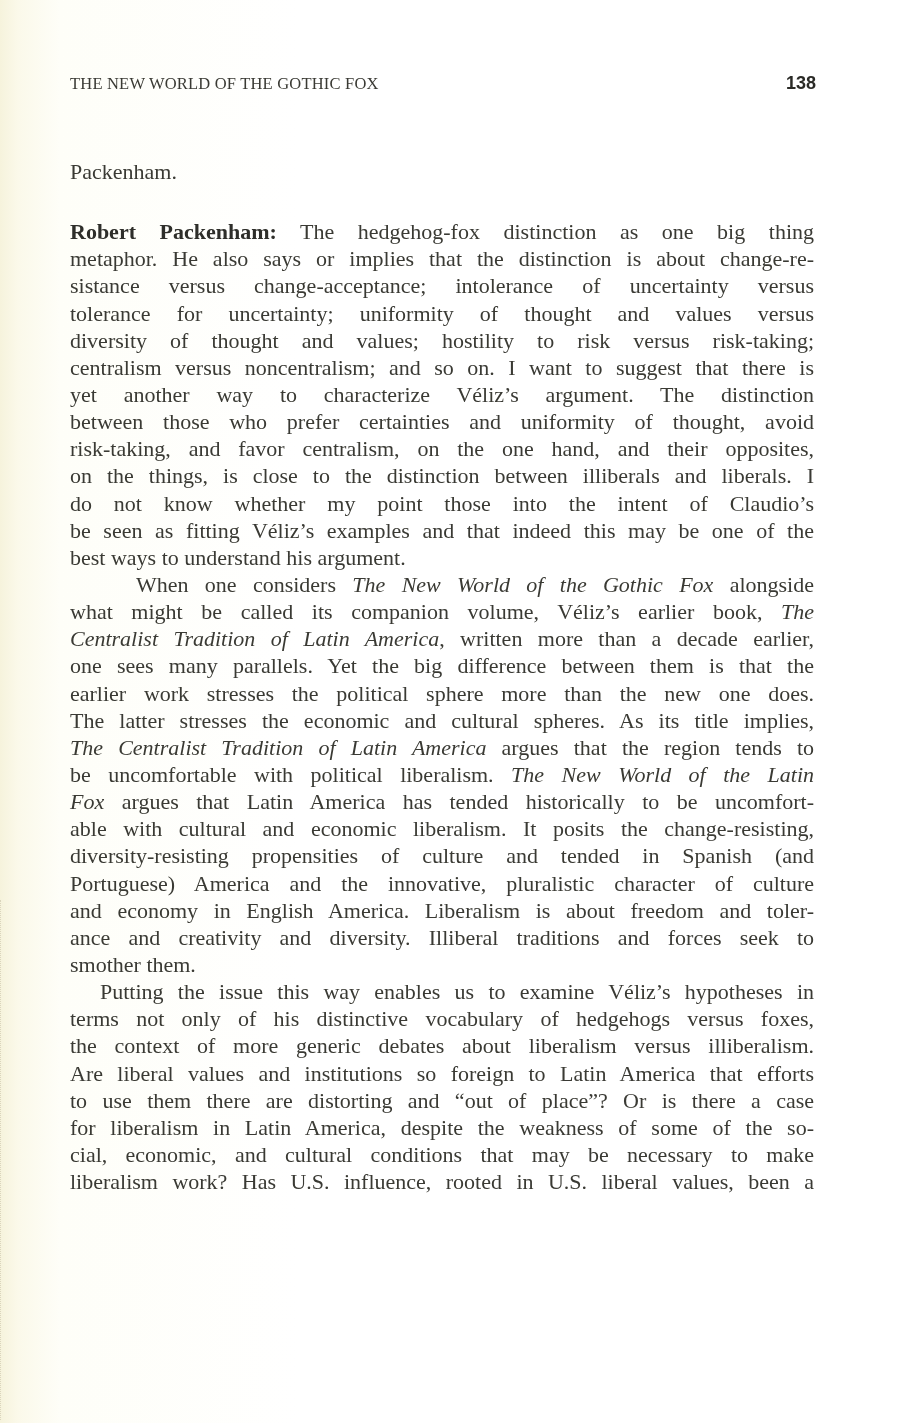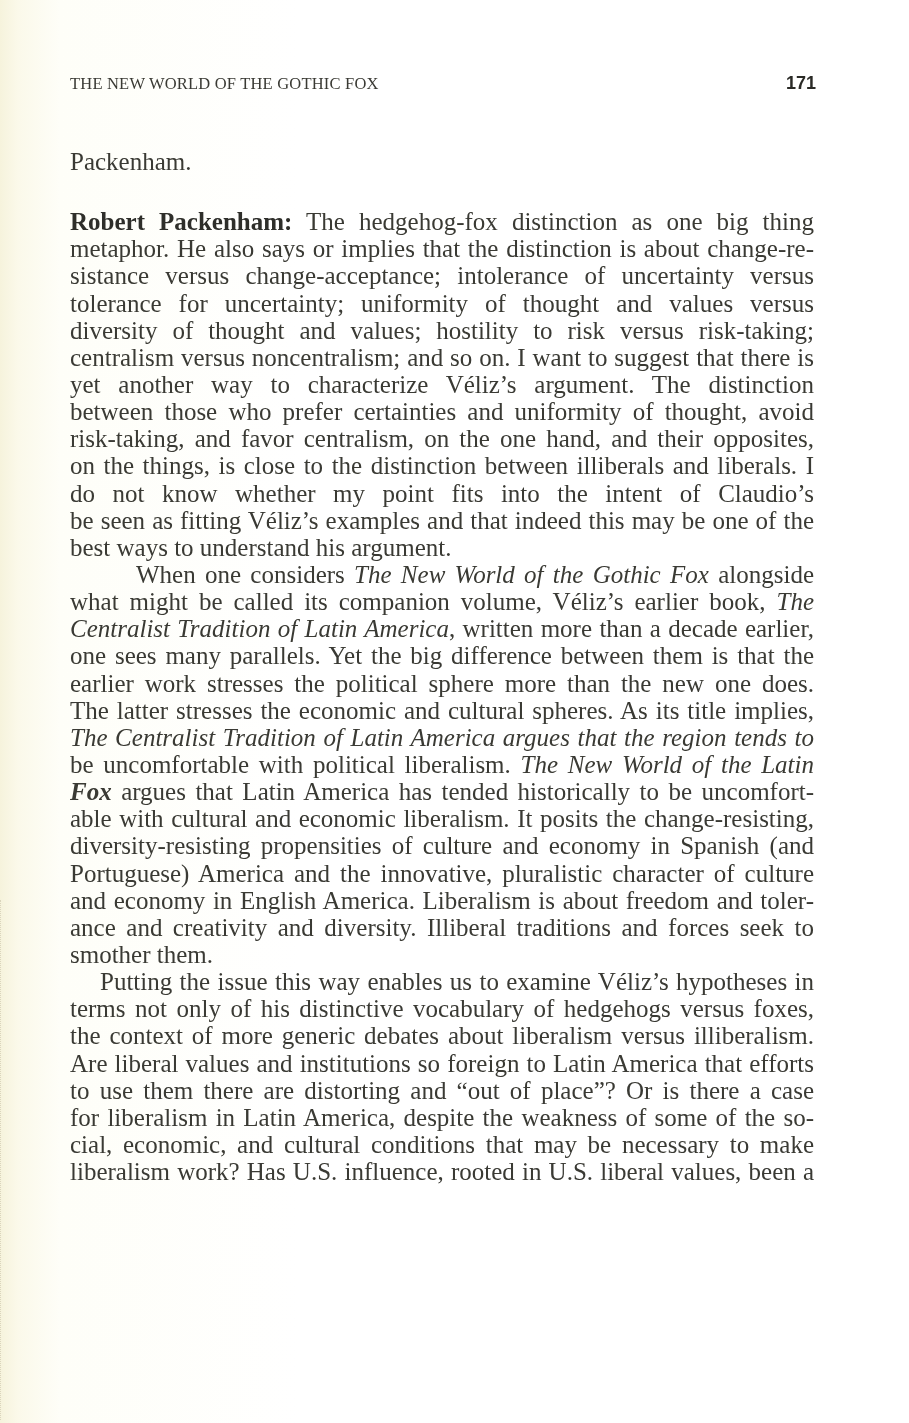--- a/index.html
+++ b/index.html
@@ -25,23 +25,23 @@
     .running-title {
       position: absolute; left: 0; top: 0;
       font-size: 16.5px; letter-spacing: 0.2px;
     }
     .folio {
       position: absolute; right: 0; top: -1px;
       font-family: "Liberation Sans", sans-serif;
       font-weight: bold; font-size: 18px; color: #2a2a26;
     }
     .text-block {
-      position: absolute; left: 70px; top: 148px; width: 744px;
+      position: absolute; left: 70px; top: 158px; width: 744px;
       font-family: "Liberation Serif", serif;
-      font-size: 25px;
+      font-size: 22px;
       color: #3a3a34;
     }
     .line {
       display: block; height: 27.15px; line-height: 27.15px;
       white-space: nowrap;
       text-align: justify; text-align-last: justify;
     }
     .line.last { text-align-last: left; }
     .line.indent { padding-left: 30px; }
     .gap { display: block; height: 33px; }
@@ -49,55 +49,55 @@
     .it { font-style: italic; }
   </style>
 </head>
 <body>
 
 <div class="page">
   <div class="gutter-marks"></div>
 
   <div class="running-head">
     <span class="running-title">THE NEW WORLD OF THE GOTHIC FOX</span>
-    <span class="folio">171</span>
+    <span class="folio">138</span>
   </div>
 
   <div class="text-block">
     <span class="line last">Packenham.</span>
     <span class="gap"></span>
 
     <div>
       <span class="line"><span class="speaker" style="white-space: pre;">Robert Packenham:</span><span style="white-space: pre;"> The hedgehog-fox distinction as one big thing</span></span>
       <span class="line">metaphor. He also says or implies that the distinction is about change-re-</span>
       <span class="line">sistance versus change-acceptance; intolerance of uncertainty versus</span>
       <span class="line">tolerance for uncertainty; uniformity of thought and values versus</span>
       <span class="line">diversity of thought and values; hostility to risk versus risk-taking;</span>
       <span class="line">centralism versus noncentralism; and so on. I want to suggest that there is</span>
       <span class="line">yet another way to characterize Véliz’s argument. The distinction</span>
       <span class="line">between those who prefer certainties and uniformity of thought, avoid</span>
       <span class="line">risk-taking, and favor centralism, on the one hand, and their opposites,</span>
       <span class="line">on the things, is close to the distinction between illiberals and liberals. I</span>
-      <span class="line">do not know whether my point fits into the intent of Claudio’s</span>
+      <span class="line">do not know whether my point those into the intent of Claudio’s</span>
       <span class="line">be seen as fitting Véliz’s examples and that indeed this may be one of the</span>
       <span class="line last">best ways to understand his argument.</span>
     </div>
 
     <div>
       <span class="line indent"><span style="white-space: pre; margin-left: 36px;">When one considers </span><span class="it" style="white-space: pre;">The New World of the Gothic Fox</span><span style="white-space: pre;"> alongside</span></span>
       <span class="line"><span style="white-space: pre;">what might be called its companion volume, Véliz’s earlier book, </span><span class="it" style="white-space: pre;">The</span></span>
       <span class="line"><span class="it" style="white-space: pre;">Centralist Tradition of Latin America</span><span style="white-space: pre;">, written more than a decade earlier,</span></span>
       <span class="line">one sees many parallels. Yet the big difference between them is that the</span>
       <span class="line">earlier work stresses the political sphere more than the new one does.</span>
       <span class="line">The latter stresses the economic and cultural spheres. As its title implies,</span>
-      <span class="line"><span class="it" style="white-space: pre;">The Centralist Tradition of Latin America</span><span style="white-space: pre; font-style: italic;"> argues that the region tends to</span></span>
+      <span class="line"><span class="it" style="white-space: pre;">The Centralist Tradition of Latin America</span><span style="white-space: pre;"> argues that the region tends to</span></span>
       <span class="line"><span style="white-space: pre;">be uncomfortable with political liberalism. </span><span class="it" style="white-space: pre;">The New World of the Latin</span></span>
-      <span class="line"><span class="it" style="white-space: pre; font-weight: bold;">Fox</span><span style="white-space: pre;"> argues that Latin America has tended historically to be uncomfort-</span></span>
+      <span class="line"><span class="it" style="white-space: pre;">Fox</span><span style="white-space: pre;"> argues that Latin America has tended historically to be uncomfort-</span></span>
       <span class="line">able with cultural and economic liberalism. It posits the change-resisting,</span>
-      <span class="line">diversity-resisting propensities of culture and economy in Spanish (and</span>
+      <span class="line">diversity-resisting propensities of culture and tended in Spanish (and</span>
       <span class="line">Portuguese) America and the innovative, pluralistic character of culture</span>
       <span class="line">and economy in English America. Liberalism is about freedom and toler-</span>
       <span class="line">ance and creativity and diversity. Illiberal traditions and forces seek to</span>
       <span class="line last">smother them.</span>
     </div>
 
     <div>
       <span class="line indent">Putting the issue this way enables us to examine Véliz’s hypotheses in</span>
       <span class="line">terms not only of his distinctive vocabulary of hedgehogs versus foxes,</span>
       <span class="line">the context of more generic debates about liberalism versus illiberalism.</span>

